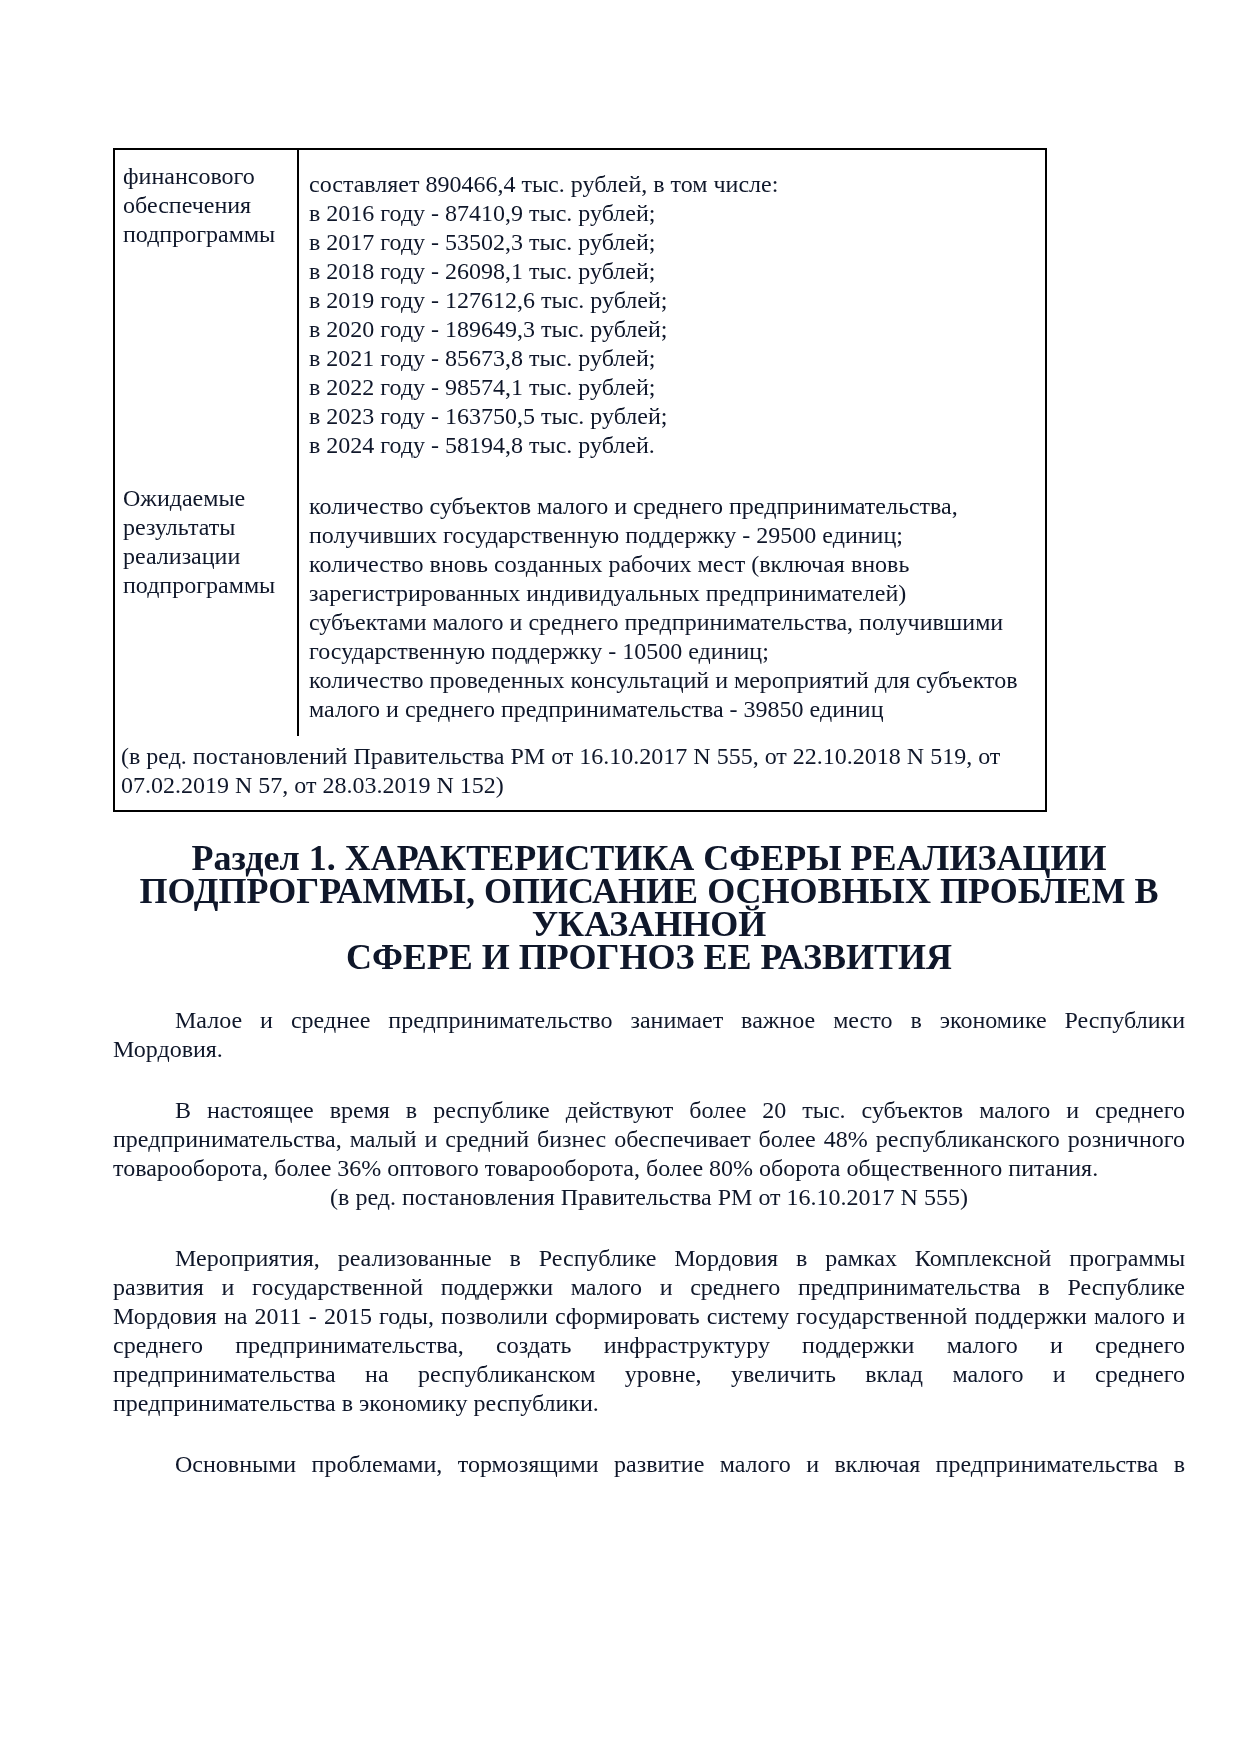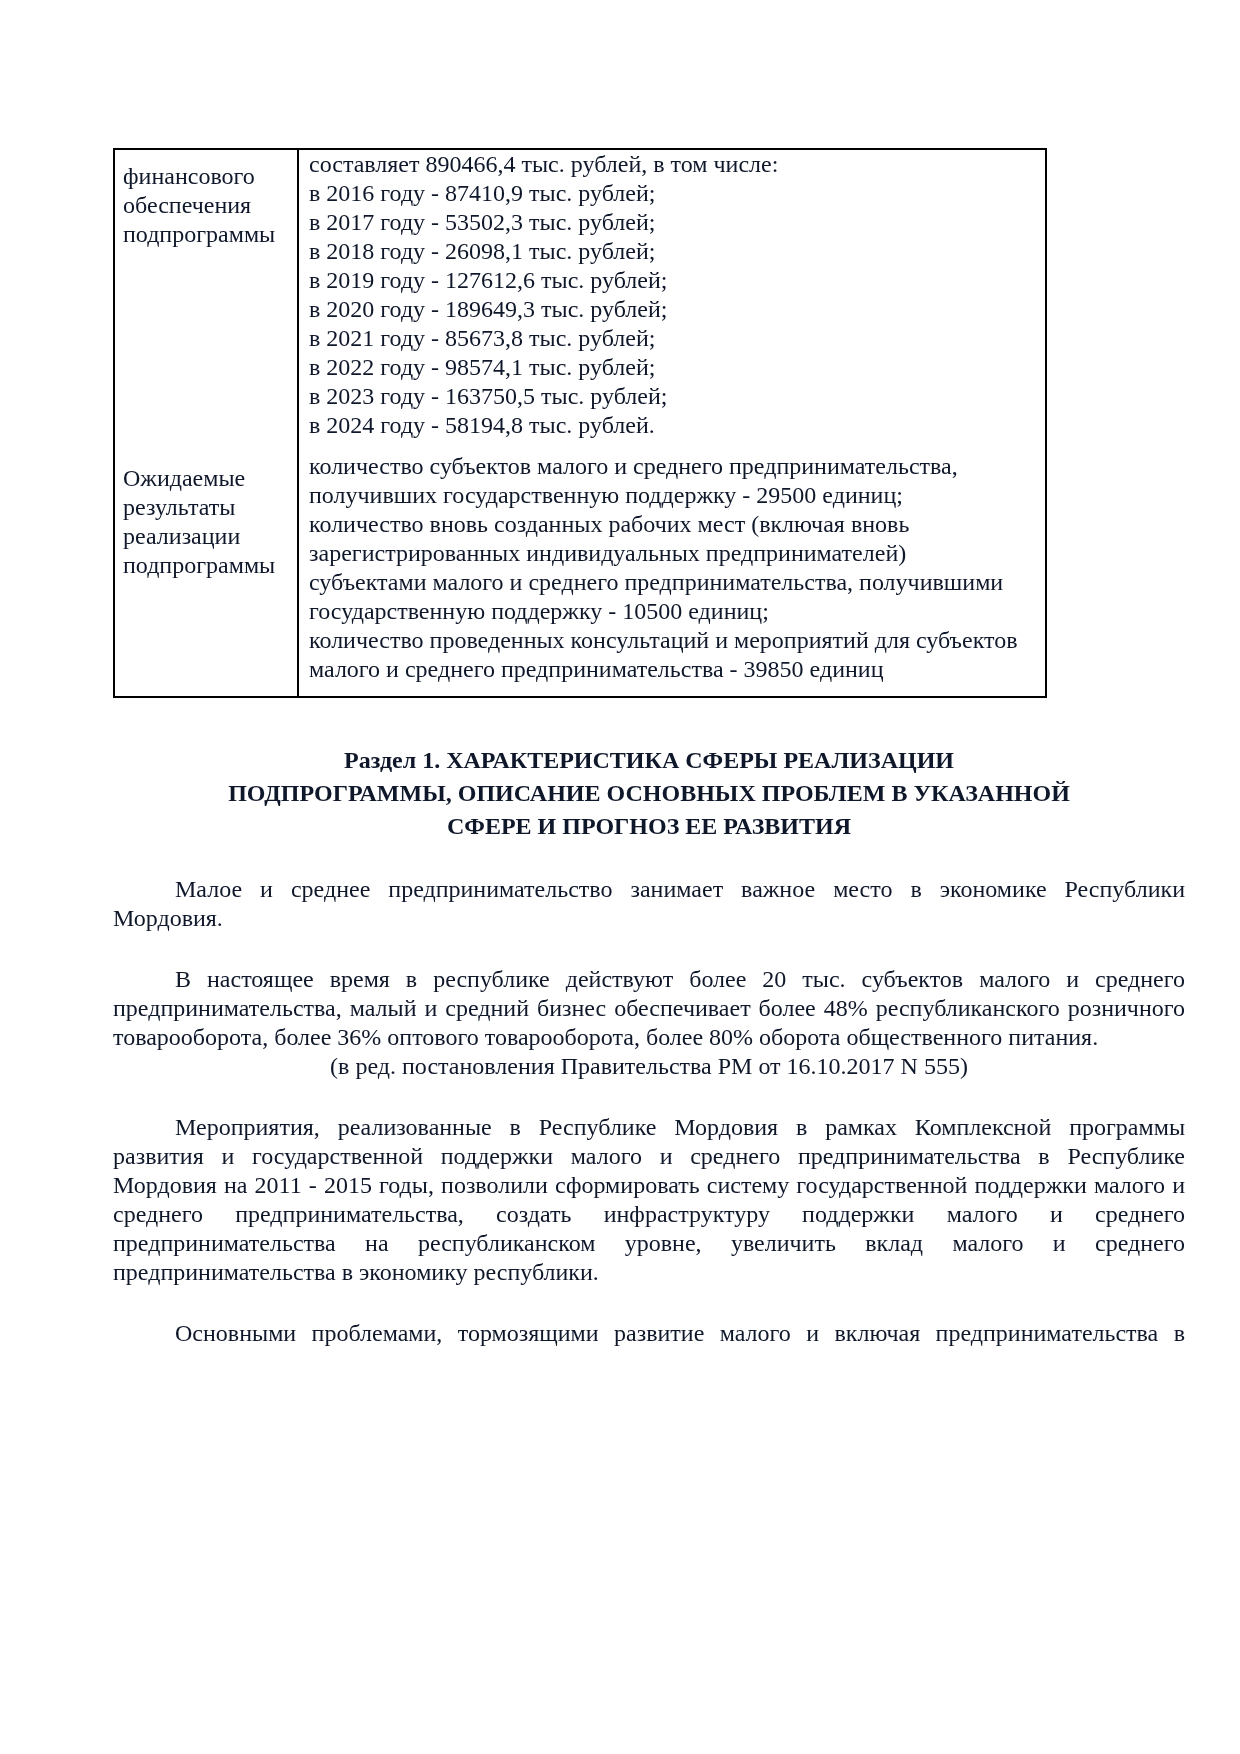--- a/index.html
+++ b/index.html
@@ -30,34 +30,34 @@
     width: 934px;
     margin-top: 148px;
     border: 2px solid #000;
   }
   table.doc-table td { vertical-align: top; }
   td.label-cell {
     border-right: 2px solid #000;
     padding: 12px 6px 12px 8px;
   }
   td.value-cell {
-    padding: 0 6px 12px 10px;
+    padding: 20px 6px 12px 10px;
   }
   td.note-cell {
     padding: 6px 8px 10px 6px;
   }
   tr.note-row-divider td { border-bottom: 2px solid #000; }
   .pre { white-space: pre; }
 
   
   .heading {
-    margin-top: 46px;
+    margin-top: 30px;
     text-align: center;
     font-weight: bold;
-    font-size: 24px;
+    font-size: 36px;
     line-height: 33px;
     white-space: pre-line;
   }
 
   
   p.para {
     margin: 32px 0 0 0;
     text-align: justify;
     text-indent: 62px;
   }
@@ -99,20 +99,23 @@
           <td class="label-cell">Ожидаемые результаты реализации подпрограммы</td>
           <td class="value-cell pre">количество субъектов малого и среднего предпринимательства,
 получивших государственную поддержку - 29500 единиц;
 количество вновь созданных рабочих мест (включая вновь
 зарегистрированных индивидуальных предпринимателей)
 субъектами малого и среднего предпринимательства, получившими
 государственную поддержку - 10500 единиц;
 количество проведенных консультаций и мероприятий для субъектов
 малого и среднего предпринимательства - 39850 единиц</td>
         </tr>
+        <tr>
+          <td class="note-cell" colspan="2">(в ред. постановлений Правительства РМ от 16.10.2017 N 555, от 22.10.2018 N 519, от 07.02.2019 N 57, от 28.03.2019 N 152)</td>
+        </tr>
       </tbody>
     </table>
 
     <div class="heading">Раздел 1. ХАРАКТЕРИСТИКА СФЕРЫ РЕАЛИЗАЦИИ
 ПОДПРОГРАММЫ, ОПИСАНИЕ ОСНОВНЫХ ПРОБЛЕМ В УКАЗАННОЙ
 СФЕРЕ И ПРОГНОЗ ЕЕ РАЗВИТИЯ</div>
 
     <p class="para">Малое и среднее предпринимательство занимает важное место в экономике Республики Мордовия.</p>
 
     <p class="para">В настоящее время в республике действуют более 20 тыс. субъектов малого и среднего предпринимательства, малый и средний бизнес обеспечивает более 48% республиканского розничного товарооборота, более 36% оптового товарооборота, более 80% оборота общественного питания.</p>

